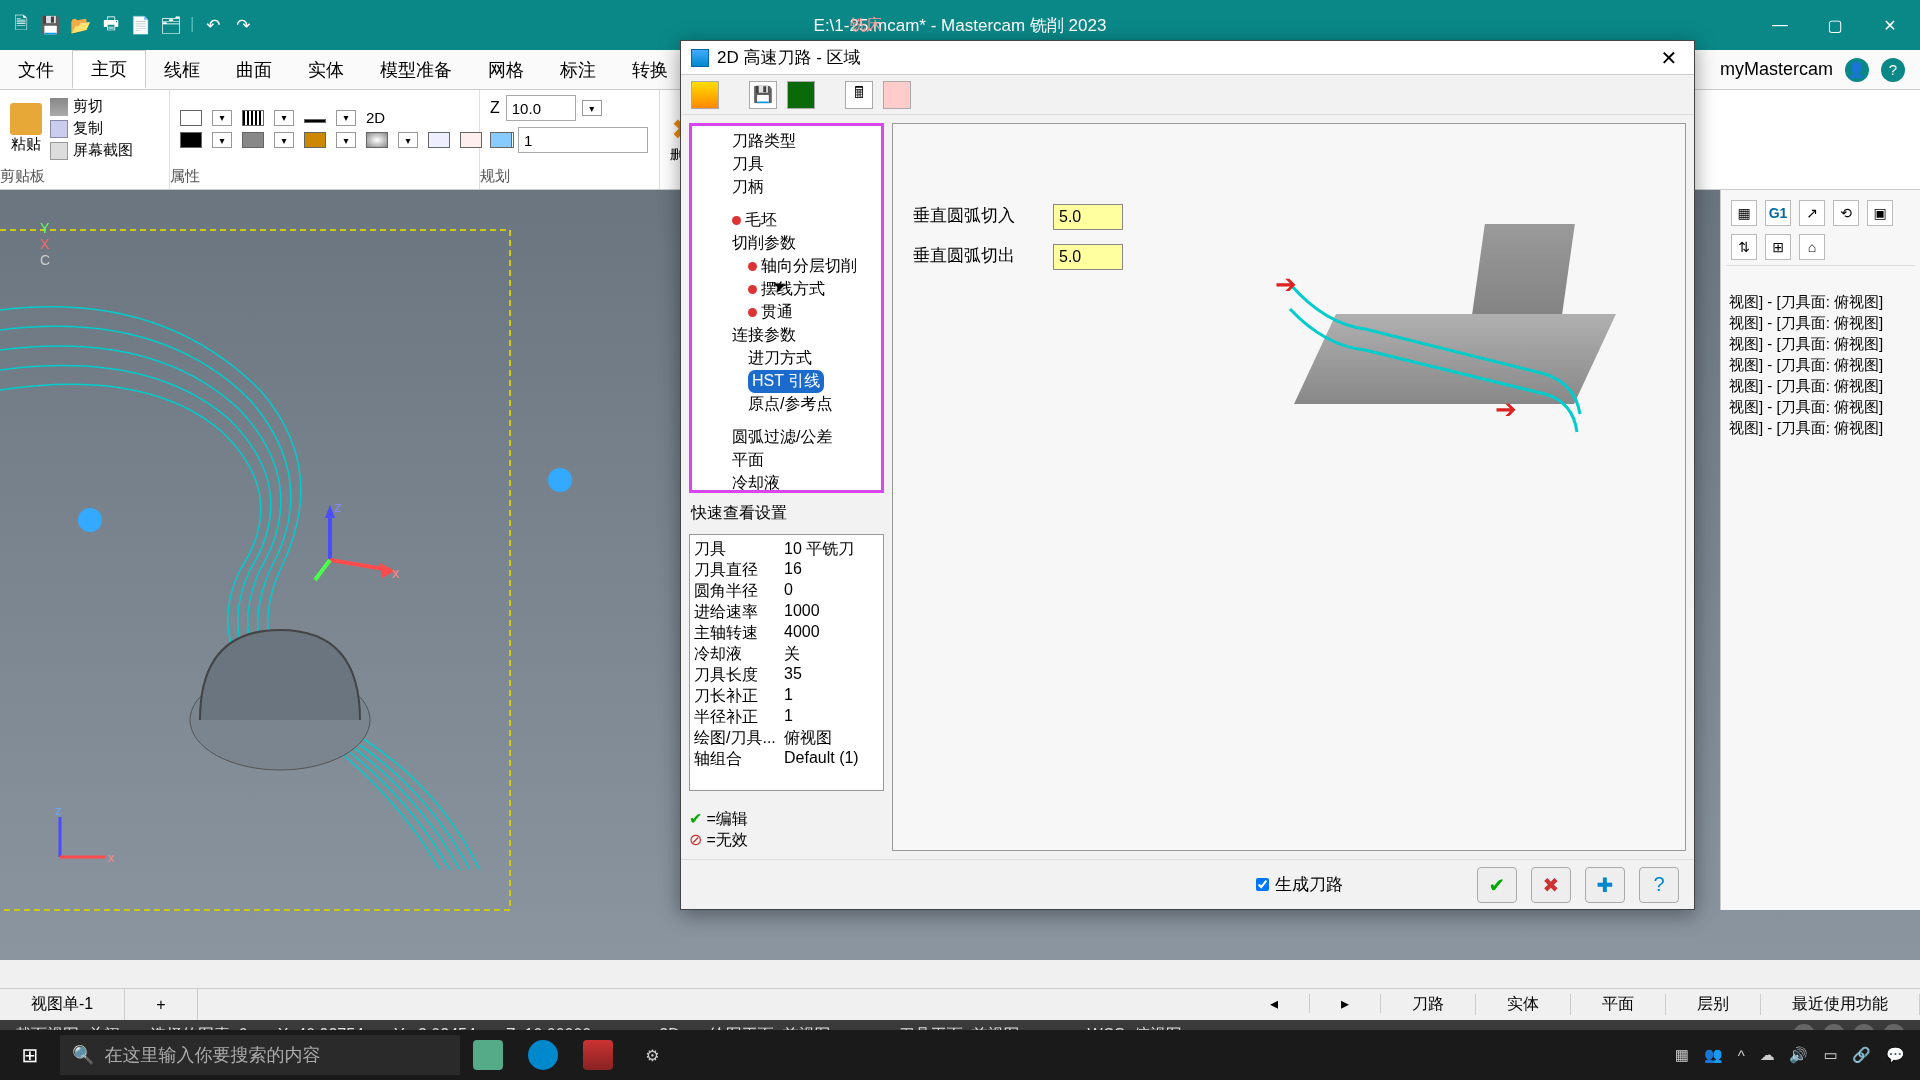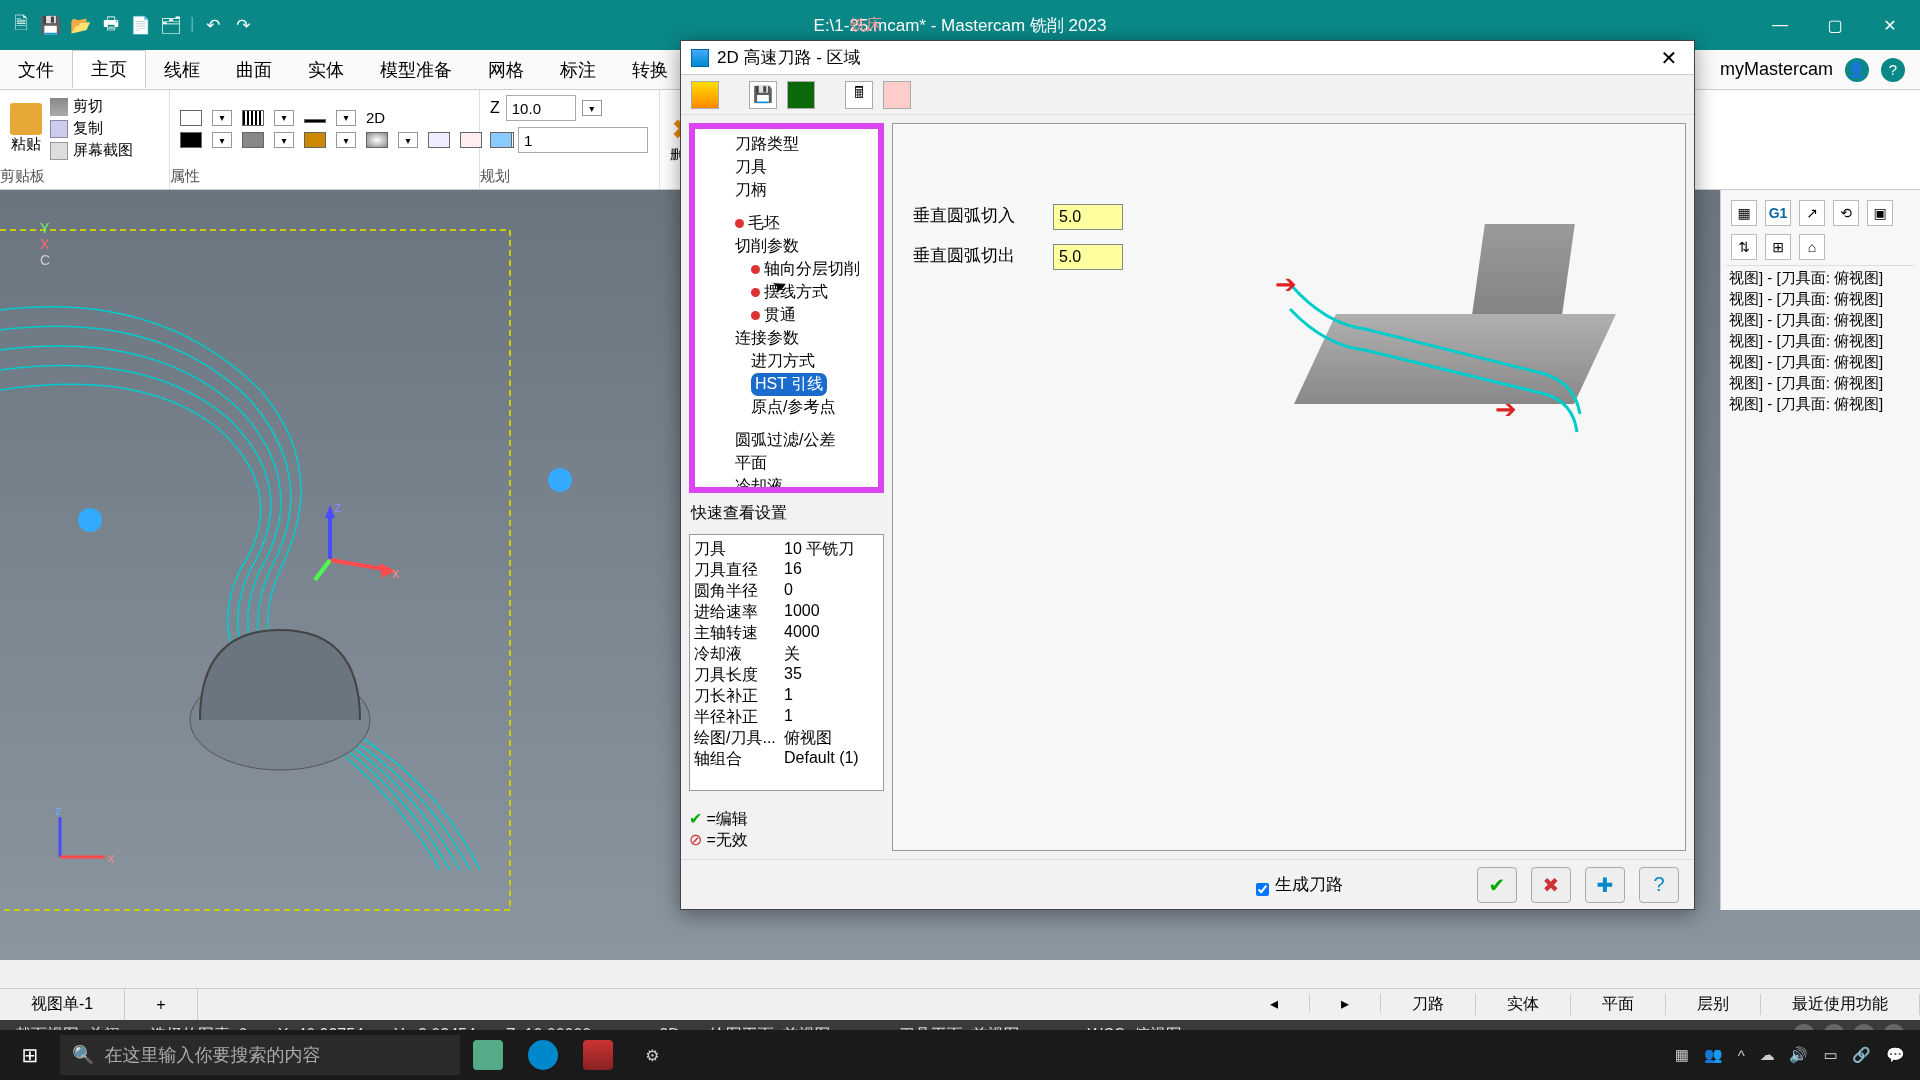--- a/index.html
+++ b/index.html
@@ -42,21 +42,21 @@
 .plan-num { width: 130px; height: 26px; border:1px solid #aaa; padding: 0 5px; font-size: 15px; }
 
 
 .viewport { position: relative; background: linear-gradient(#6a7580, #8a95a0); height: 770px; }
 .axis-small { position: absolute; font-size: 14px; color: #fff; }
 
 
 .right-panel { position: absolute; right: 0; top: 190px; width: 200px; background: #f7f7f7; border-left: 1px solid #ccc; height: 720px; font-size: 15px; padding: 5px; }
 .rp-toolbar { display: flex; gap: 8px; flex-wrap: wrap; padding: 5px; border-bottom: 1px solid #ddd; }
 .rp-tool { width: 26px; height: 26px; border:1px solid #bbb; background:#fff; display:flex; align-items:center; justify-content:center; font-size:14px; }
-.rp-list { margin-top: 2px; }
+.rp-list { margin-top: 26px; }
 .rp-list div { white-space: nowrap; overflow: hidden; padding: 1px 3px; }
 
 
 .bottom-tabs { position: absolute; bottom: 60px; left: 0; right: 0; height: 32px; background: #f0f0f0; border-top: 1px solid #ccc; display: flex; align-items: center; font-size: 16px; }
 .bottom-tab { padding: 0 31px; border-right: 1px solid #ccc; height: 100%; display: flex; align-items: center; cursor: pointer; }
 .bottom-tabs-right { margin-left: auto; display: flex; }
 
 
 .statusbar { position: absolute; bottom: 30px; left: 0; right: 0; height: 30px; background: #3a3a3a; color: #ddd; display: flex; align-items: center; font-size: 16px; padding: 0 15px; gap: 30px; }
 .statusbar .sb-right { margin-left: auto; display: flex; gap: 8px; }
@@ -73,21 +73,21 @@
 
 .dialog { position: absolute; left: 680px; top: 40px; width: 1015px; height: 870px; background: #f2f2f2; border: 1px solid #444; box-shadow: 0 4px 20px rgba(0,0,0,0.4); display: flex; flex-direction: column; }
 .dialog-titlebar { height: 34px; background: #fff; display: flex; align-items: center; padding: 0 10px; border-bottom: 1px solid #ccc; font-size: 17px; }
 .dialog-titlebar .icon { width: 18px; height: 18px; margin-right: 8px; background: linear-gradient(#4af,#08c); border:1px solid #06a; }
 .dialog-close { margin-left: auto; width: 30px; text-align: center; font-size: 20px; cursor: pointer; }
 .dialog-toolbar { height: 40px; display: flex; align-items: center; gap: 10px; padding: 0 10px; border-bottom: 1px solid #ddd; }
 .dtb-icon { width: 28px; height: 28px; border:1px solid #aaa; background:#fff; display:flex; align-items:center; justify-content:center; }
 .dialog-body { flex: 1; display: flex; padding: 8px; gap: 8px; overflow: hidden; }
 
 .tree-panel { width: 195px; display: flex; flex-direction: column; gap: 8px; }
-.tree-box { border: 6px solid #d946ef; background: #fff; height: 370px; overflow-y: auto; padding: 4px; font-size: 16px; position: relative; }
+.tree-box { border: 3px solid #d946ef; background: #fff; height: 370px; overflow-y: auto; padding: 4px; font-size: 16px; position: relative; }
 .tree-item { padding: 1px 2px 1px 18px; cursor: pointer; white-space: nowrap; }
 .tree-item.lvl2 { padding-left: 36px; }
 .tree-item.lvl3 { padding-left: 52px; }
 .tree-item.selected { background: #1a6bcc; color: #fff; display: inline-block; border-radius: 7px; }
 .tree-item .dot { display:inline-block; width:9px; height:9px; border-radius:50%; margin-right:4px; }
 .dot-red { background:#d33; }
 
 .quick-label { font-size: 16px; padding: 2px; }
 .quick-box { border: 1px solid #999; background: #fff; flex: 1; font-size: 16px; padding: 4px; }
 .quick-row { display: flex; }
@@ -101,21 +101,21 @@
 .param-label { width: 140px; font-size: 17px; }
 .param-input { width: 70px; height: 26px; background: #ffffa0; border: 1px solid #888; padding: 0 5px; font-size: 16px; }
 
 .diagram-img { position: absolute; right: 40px; top: 60px; width: 400px; height: 270px; }
 .diag-base { position:absolute; left:70px; top:130px; width:280px; height:90px; background:linear-gradient(#b0b0b0,#888); transform:skewX(-25deg); }
 .diag-wall { position:absolute; left:230px; top:40px; width:90px; height:140px; background:linear-gradient(#9a9a9a,#777); transform:skewX(-8deg); }
 .diag-arrow-in { position:absolute; left:30px; top:85px; font-size:26px; color:#d22; }
 .diag-arrow-out { position:absolute; left:250px; top:210px; font-size:26px; color:#d22; }
 
 .dialog-footer { height: 50px; display: flex; align-items: center; justify-content: flex-end; gap: 14px; padding: 0 15px; border-top: 1px solid #ddd; }
-.dialog-footer .gen-check { margin-right: auto; margin-left: 560px; display: flex; align-items: flex-end; gap: 6px; font-size: 17px; }
+.dialog-footer .gen-check { margin-right: auto; margin-left: 560px; display: flex; align-items: center; gap: 6px; font-size: 17px; }
 .circ-btn { width: 40px; height: 36px; border: 1px solid #aaa; background: #eee; display: flex; align-items: center; justify-content: center; font-size: 20px; cursor: pointer; border-radius: 4px; }
 
 .scale-widget { position:absolute; right: 310px; bottom: 100px; background:#fff; border:1px solid #888; padding:3px 8px; font-size:14px; text-align:center; }
 
 .cursor-arrow { position:absolute; left:772px; top:275px; font-size:18px; color:#000; z-index:9999; pointer-events:none; transform: rotate(-20deg);}
 
 svg.curve { position:absolute; }
 path.cy { stroke:#0cc; stroke-width:3; fill:none; }
 </style>
 </head>

